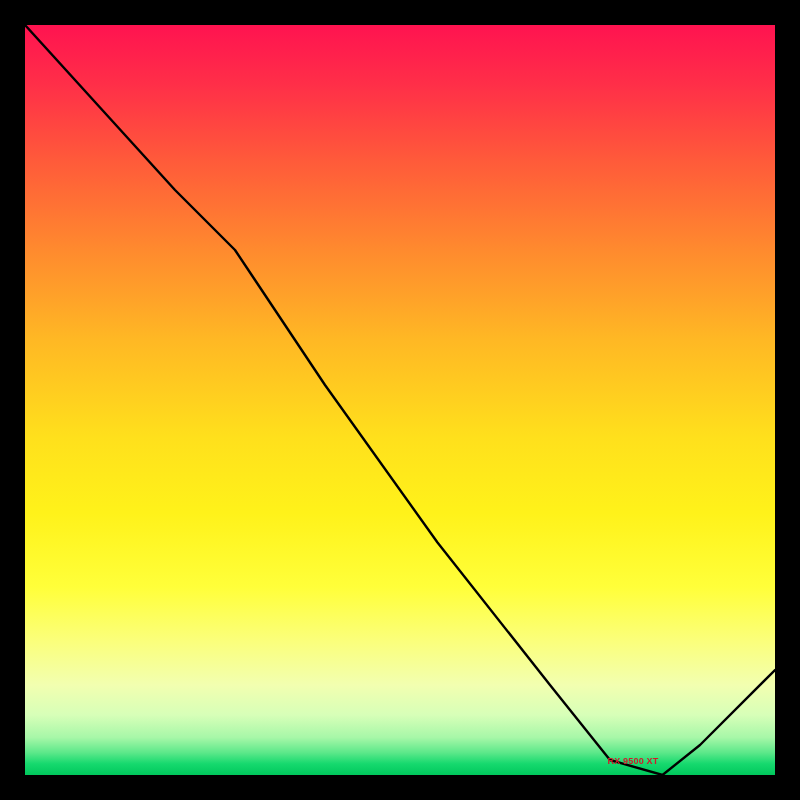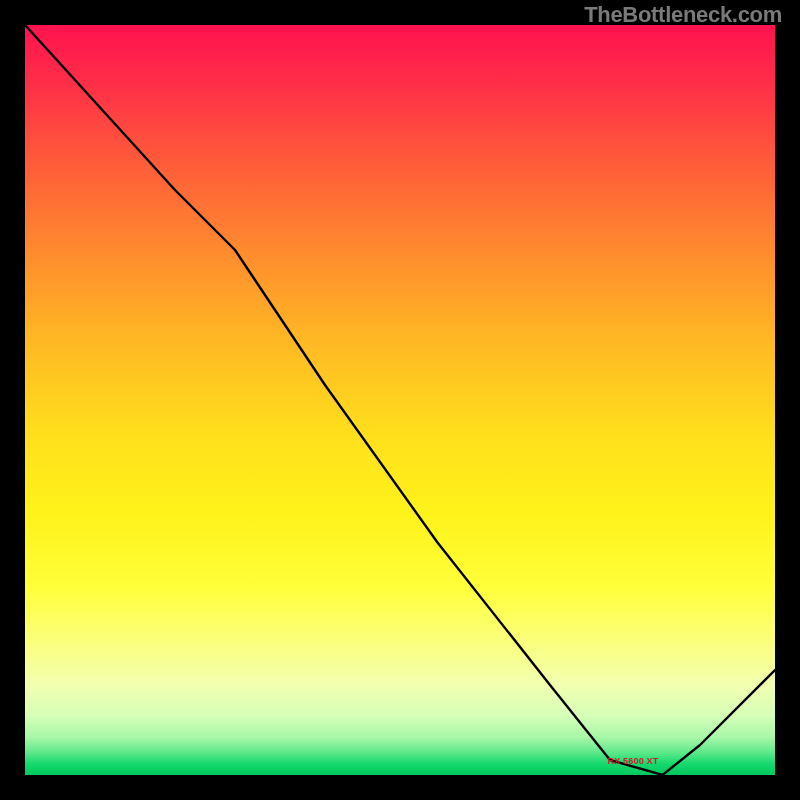--- a/index.html
+++ b/index.html
@@ -74,25 +74,24 @@
     color: #d11a2a;
     letter-spacing: 0.2px;
     white-space: nowrap;
   }
 </style>
 </head>
 <body>
 
 <div class="frame">
 
-  <div class="watermark">TheBottleneck.com</div>
 
   <div class="plot">
     <div class="gradient"></div>
 
     <svg class="curve" viewBox="0 0 750 750" preserveAspectRatio="none">
       <path id="curve-path" fill="none" stroke="#000000" stroke-width="2.4" stroke-linejoin="round" stroke-linecap="round" d="M0.0 0.0 L75.0 82.5 L150.0 165.0 L210.0 225.0 L300.0 360.0 L412.5 517.5 L525.0 660.0 L585.0 735.0 L637.5 750.0 L675.0 720.0 L750.0 645.0"></path>
     </svg>
 
-    <div class="marker-label" id="marker-0" style="left: 582.5px; top: 730.5px;">RX 5600 XT</div>
+    <div class="marker-label" id="marker-0" style="left: 582.5px; top: 730.5px;">RX 9500 XT</div>
   </div>
 
 </div>
 
 </body></html>

